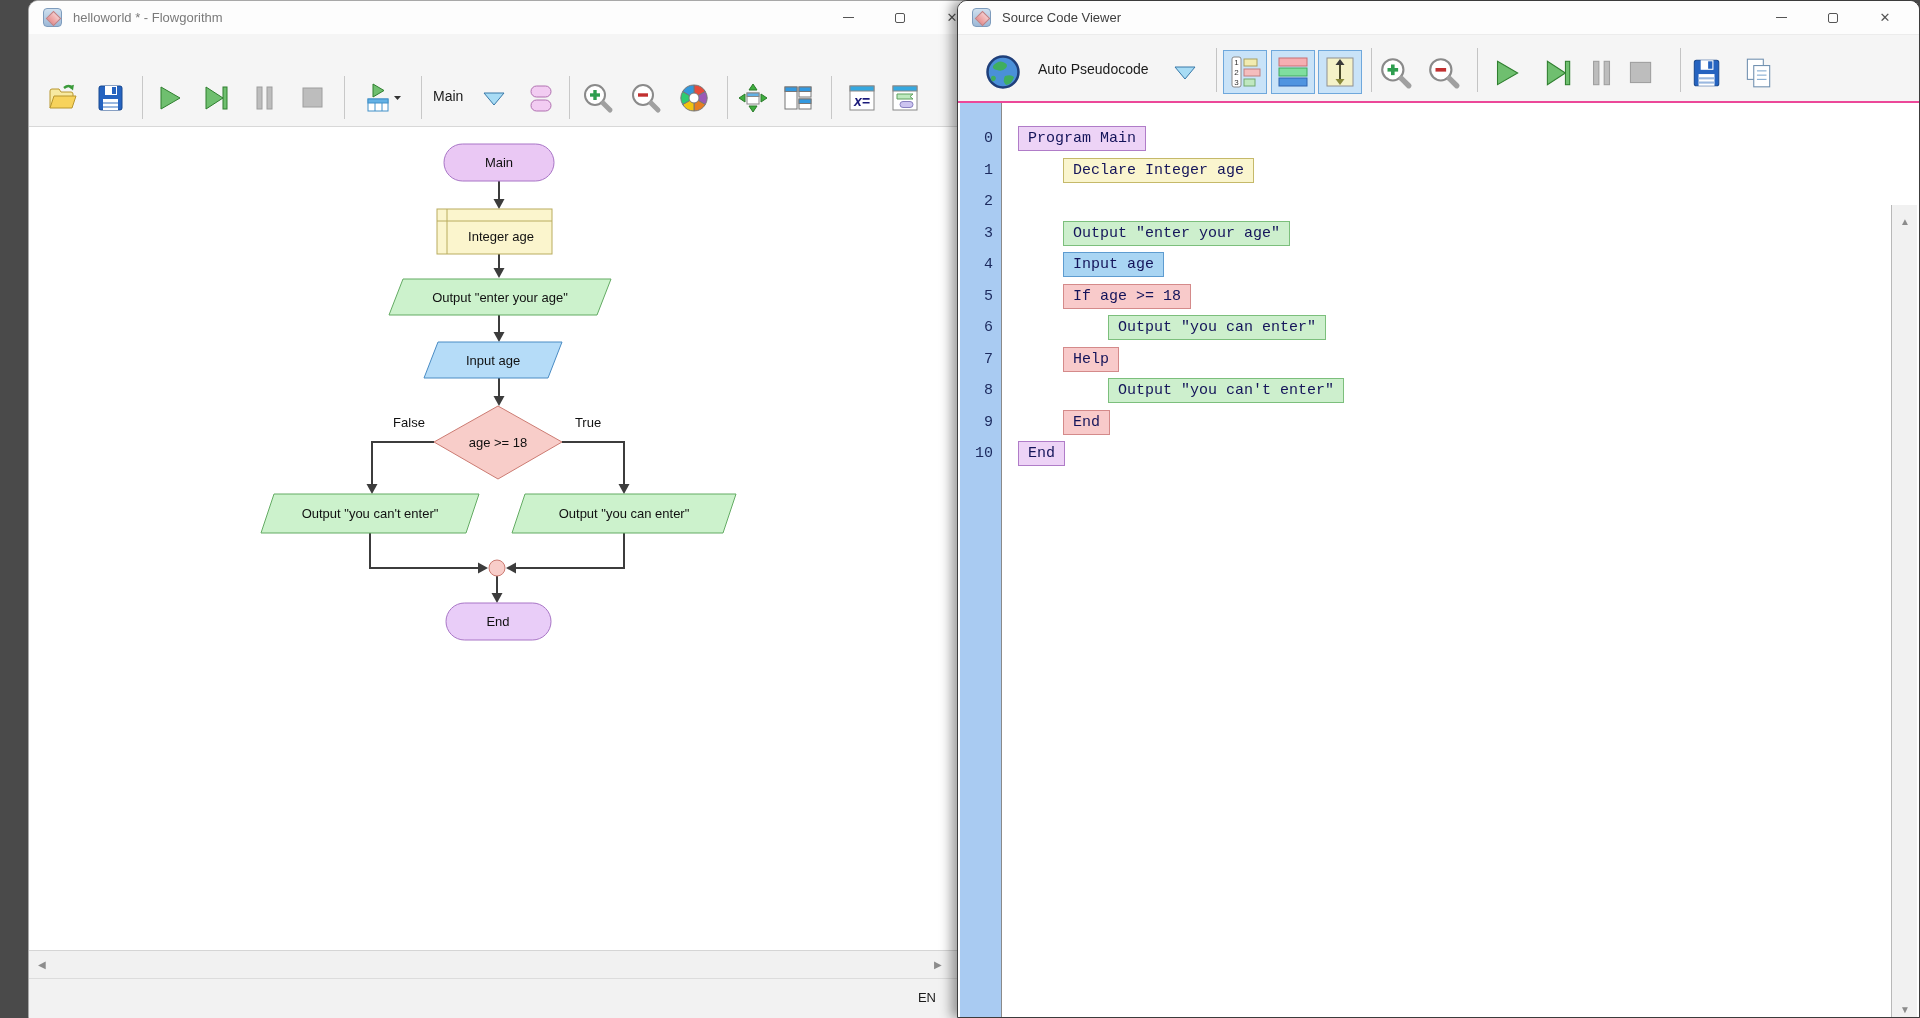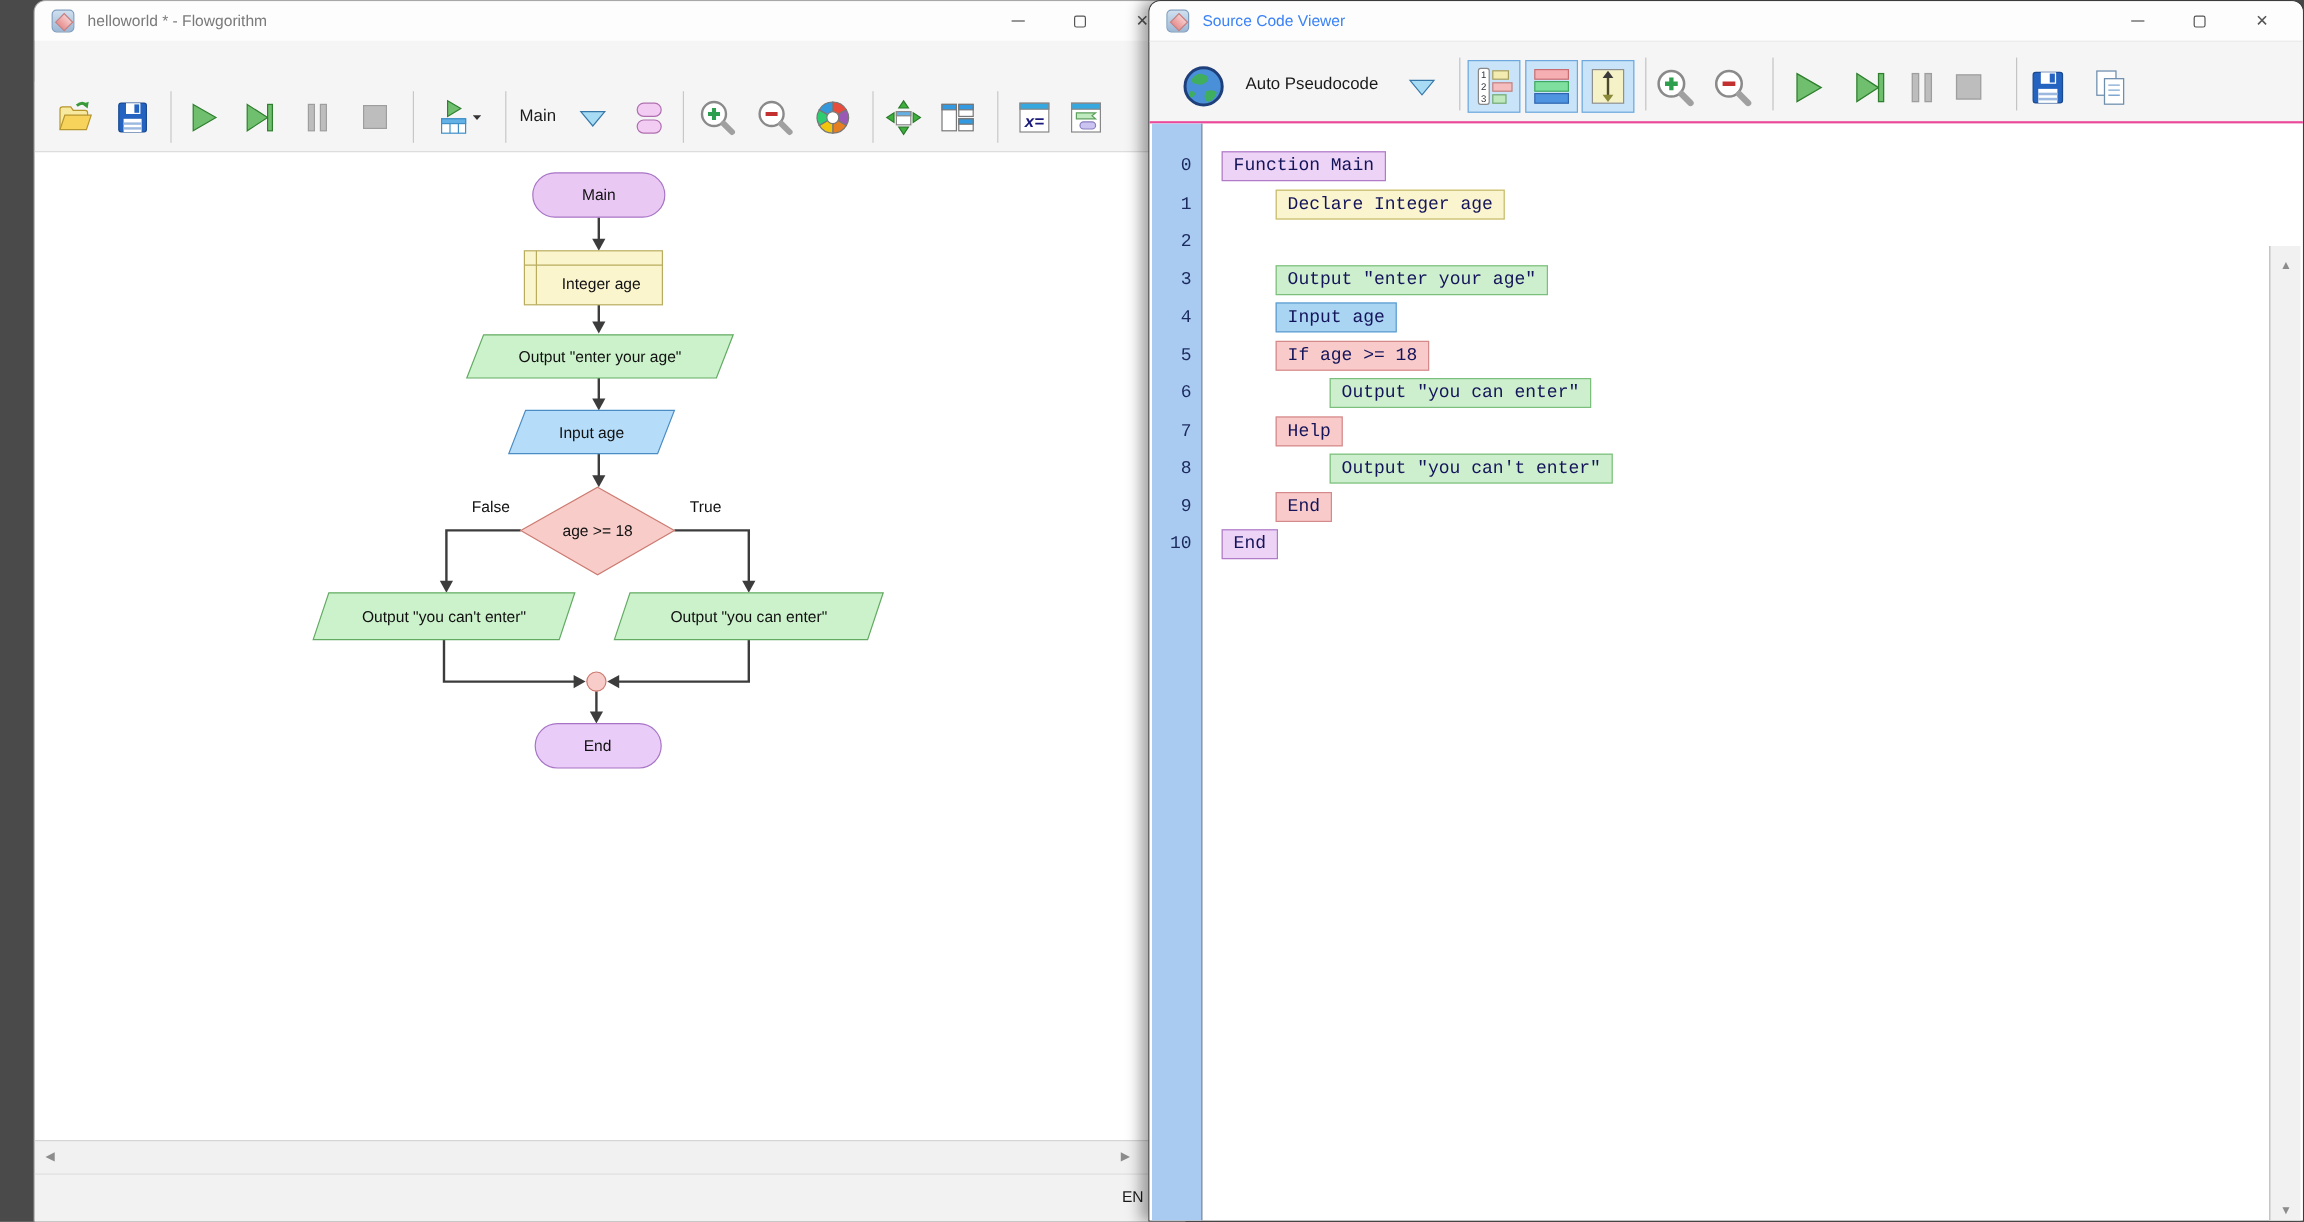--- a/index.html
+++ b/index.html
@@ -41,26 +41,26 @@
   .chev { position:absolute; top:22px; font-size:15px; color:#9a9a9a; }
 
   
   .canvas { position:absolute; left:0; top:126px; width:932px; height:823px; background:#fff; }
   .vscroll-l { position:absolute; left:932px; top:126px; width:26px; height:823px;
                background:#f1f1f1; border-left:1px solid #d5d5d5; }
   .hscroll-l { position:absolute; left:0; top:949px; width:959px; height:29px;
                background:#f1f1f1; border-top:1px solid #d5d5d5; border-bottom:1px solid #dcdcdc; }
   .sb-arrow { position:absolute; color:#8c8c8c; font-size:10px; line-height:10px; }
   .statusbar { position:absolute; left:0; top:978px; width:959px; height:39px; background:#f2f2f2; }
-  .lang { position:absolute; right:35px; top:11px; font-size:13px; color:#1a1a1a; }
+  .lang { position:absolute; right:52px; top:11px; font-size:13px; color:#1a1a1a; }
 
   
   .rw { left:957px; top:0; width:963px; height:1018px; border:1px solid #3c3c3c;
         border-radius:10px 10px 0 0; box-shadow:-6px 0 12px rgba(0,0,0,.38); background:#f5f5f5; }
-  .rw .title-text { color:#3b82f6; }
+  .rw .title-text { color:#404040; }
   .toolbar-r { position:absolute; left:0; top:33px; right:0; height:69px; background:#f5f5f5;
                border-bottom:2px solid #ec4899; border-top:1px solid #ececec; }
   .ritem { position:absolute; top:21px; width:34px; height:34px; }
   .rsep  { position:absolute; top:13px; height:44px; width:1px; background:#c4c4c4; }
   .toggle-btn { position:absolute; top:15px; width:44px; height:44px; background:#c9e3f8;
                 border:1px solid #6fa8dc; display:flex; align-items:center; justify-content:center; }
   .rlabel { position:absolute; top:26px; font-size:14px; color:#1a1a1a; }
 
   .code-area { position:absolute; left:0; top:102px; right:0; bottom:0; background:#fff; }
   .gutter { position:absolute; left:2px; top:0; bottom:0; width:42px; background:#a9cbf2;
@@ -445,21 +445,21 @@
         <line x1="15" y1="22" x2="24" y2="22" stroke="#7fa8d0"></line>
       </svg>
     </div>
   </div>
 
   <div class="code-area">
     <div class="gutter"></div>
     <div class="code-lines">
         <div class="code-row">
           <div class="ln">0</div>
-          <div class="cl cl-purple" style="margin-left: 16px;">Function Main</div>
+          <div class="cl cl-purple" style="margin-left: 16px;">Program Main</div>
         </div>
         <div class="code-row">
           <div class="ln">1</div>
           <div class="cl cl-yellow" style="margin-left: 61px;">Declare Integer age</div>
         </div>
         <div class="code-row">
           <div class="ln">2</div>
         </div>
         <div class="code-row">
           <div class="ln">3</div>

